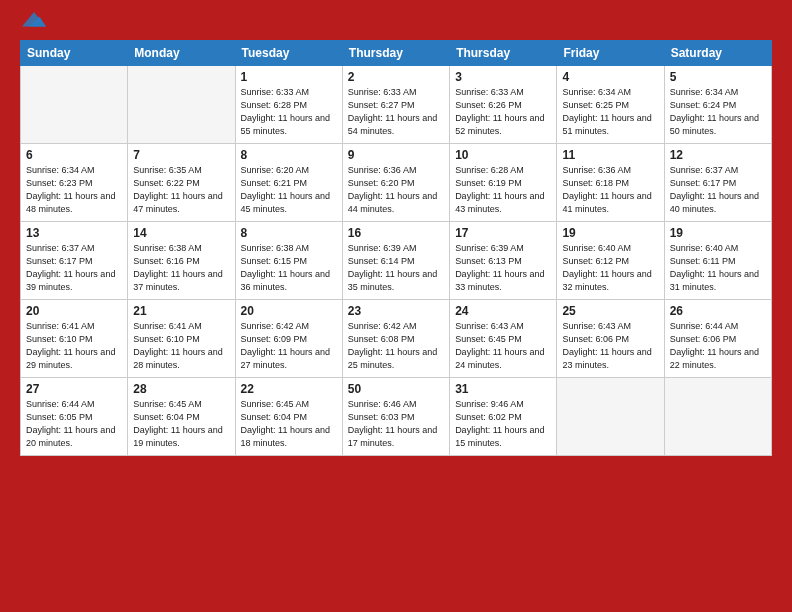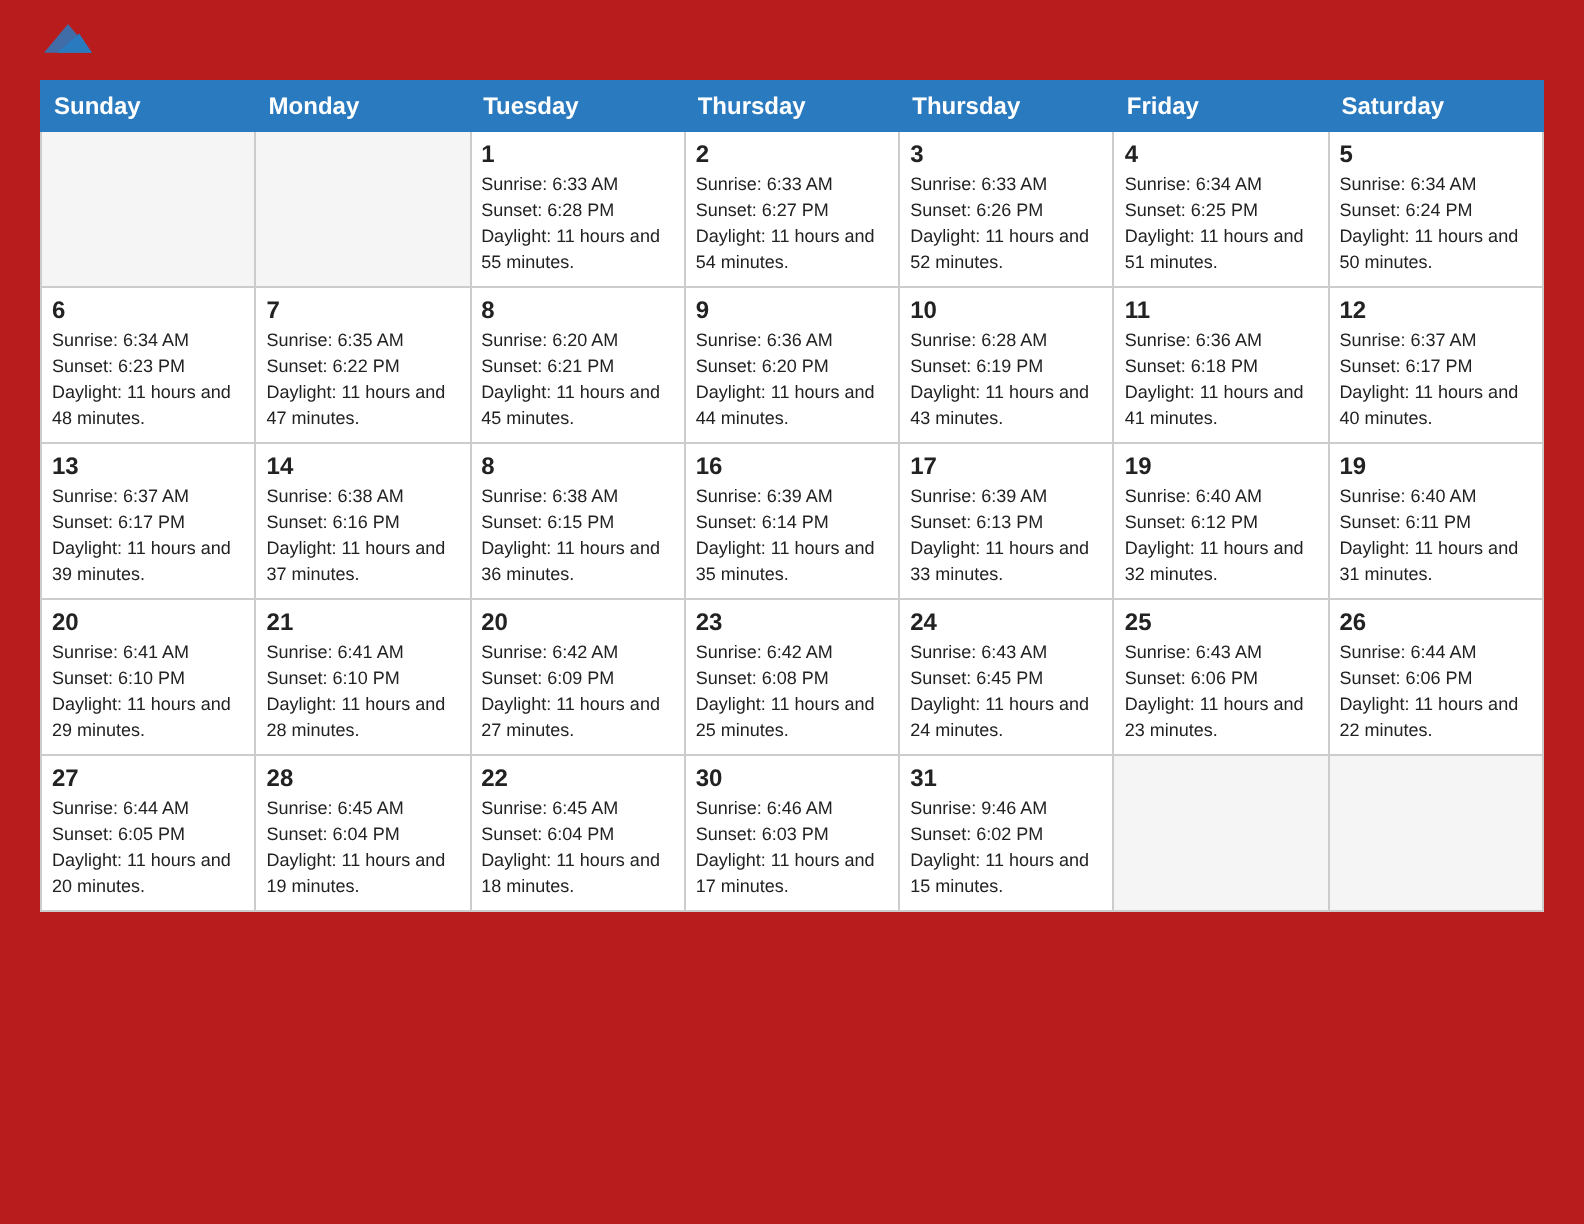--- a/index.html
+++ b/index.html
@@ -311,21 +311,21 @@
 Sunset: 6:04 PM
 Daylight: 11 hours and 19 minutes.</div>
           </td>
           <td>
             <span class="day-num">22</span>
             <div class="day-info">Sunrise: 6:45 AM
 Sunset: 6:04 PM
 Daylight: 11 hours and 18 minutes.</div>
           </td>
           <td>
-            <span class="day-num">30</span>
+            <span class="day-num">50</span>
             <div class="day-info">Sunrise: 6:46 AM
 Sunset: 6:03 PM
 Daylight: 11 hours and 17 minutes.</div>
           </td>
           <td>
             <span class="day-num">31</span>
             <div class="day-info">Sunrise: 9:46 AM
 Sunset: 6:02 PM
 Daylight: 11 hours and 15 minutes.</div>
           </td>

